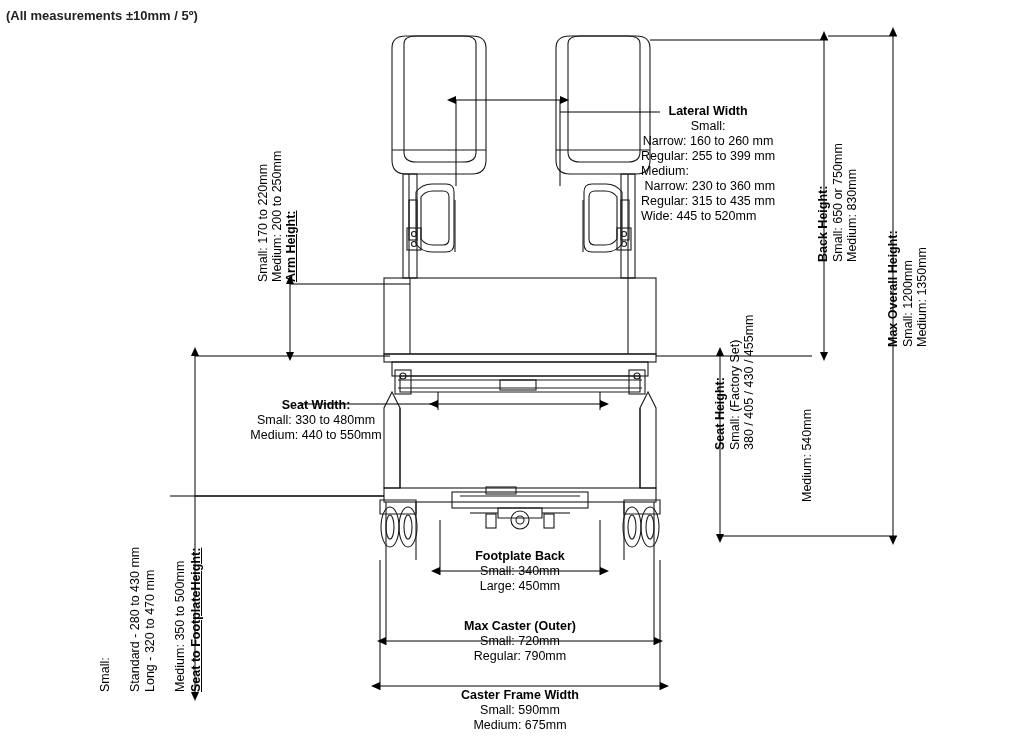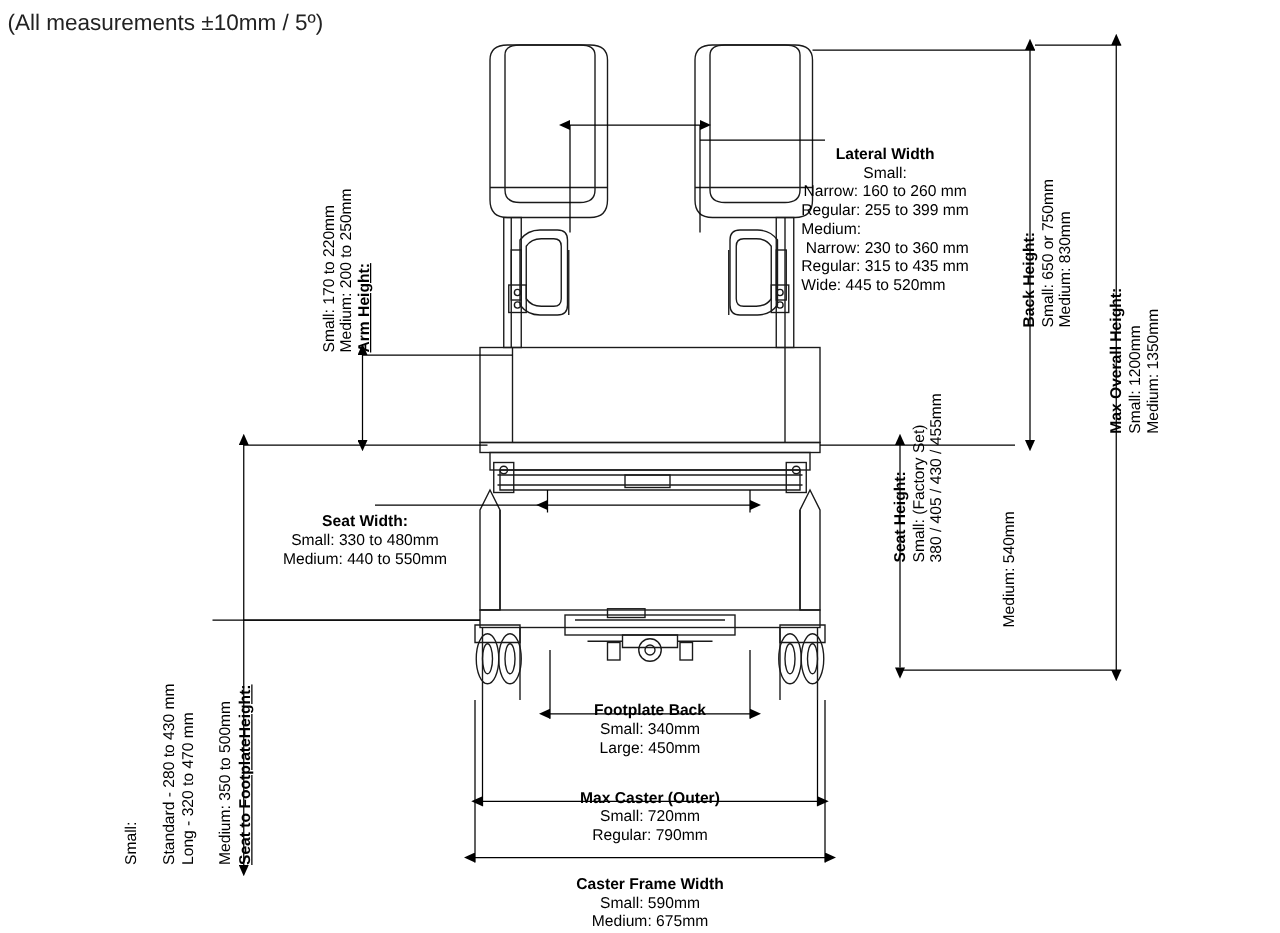--- a/index.html
+++ b/index.html
@@ -12,37 +12,37 @@
     height: 746px;
     position: relative;
     font-family: "Liberation Sans", sans-serif;
     color: #000000;
     overflow: hidden;
   }
   .note {
     position: absolute;
     left: 6px;
     top: 8px;
-    font-size: 18px;
+    font-size: 13px;
     color: #222;
+    font-weight: bold;
   }
   .canvas {
     position: absolute;
     left: 0; top: 0;
     width: 1024px;
     height: 746px;
   }
   .label {
     position: absolute;
     font-size: 12.5px;
     line-height: 15px;
     text-align: center;
     color: #000;
     white-space: nowrap;
-    margin-top: 12px;
   }
   .label .ttl {
     font-weight: bold;
   }
   .vcol {
     position: absolute;
     white-space: nowrap;
     font-size: 12.5px;
     transform: rotate(-90deg);
     transform-origin: left top;
@@ -195,21 +195,21 @@
   <div class="ttl" style="text-align:center">Lateral Width</div>
   <div style="text-align:center">Small:</div>
   <div style="text-align:center">Narrow: 160 to 260 mm</div>
   <div style="text-align:center">Regular: 255 to 399 mm</div>
   <div style="text-align:left">Medium:</div>
   <div style="text-align:right">Narrow: 230 to 360 mm</div>
   <div style="text-align:right">Regular: 315 to 435 mm</div>
   <div style="">Wide: 445 to 520mm</div>
 </div>
 
-<div class="label" style="left:212px; top:398px; width:160px;">
+<div class="label" style="left:236px; top:398px; width:160px;">
   <div class="ttl">Seat Width:</div>
   <div>Small: 330 to 480mm</div>
   <div>Medium: 440 to 550mm</div>
 </div>
 
 <div class="label" style="left:440px; top:549px; width:160px;">
   <div class="ttl">Footplate Back</div>
   <div>Small: 340mm</div>
   <div>Large: 450mm</div>
 </div>

